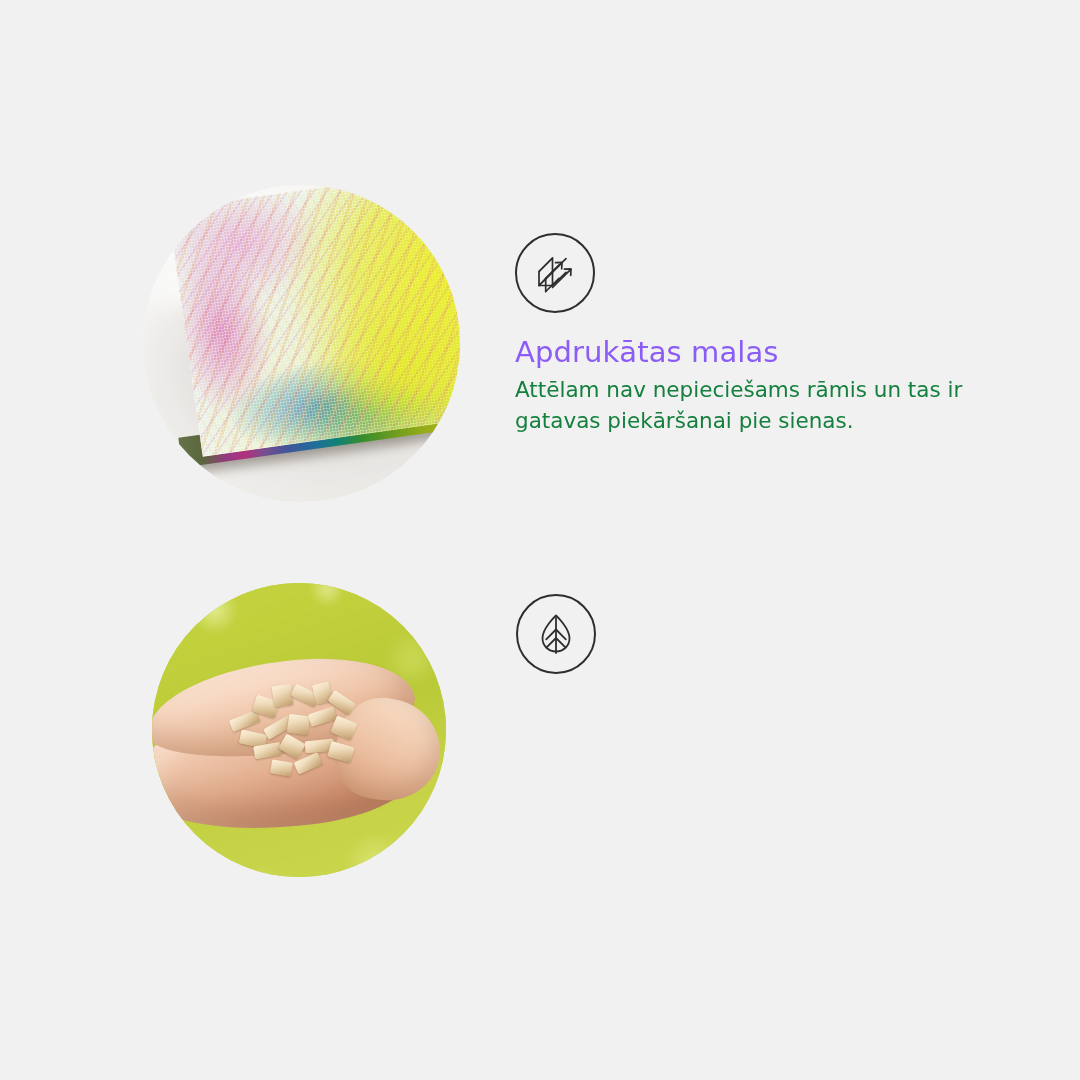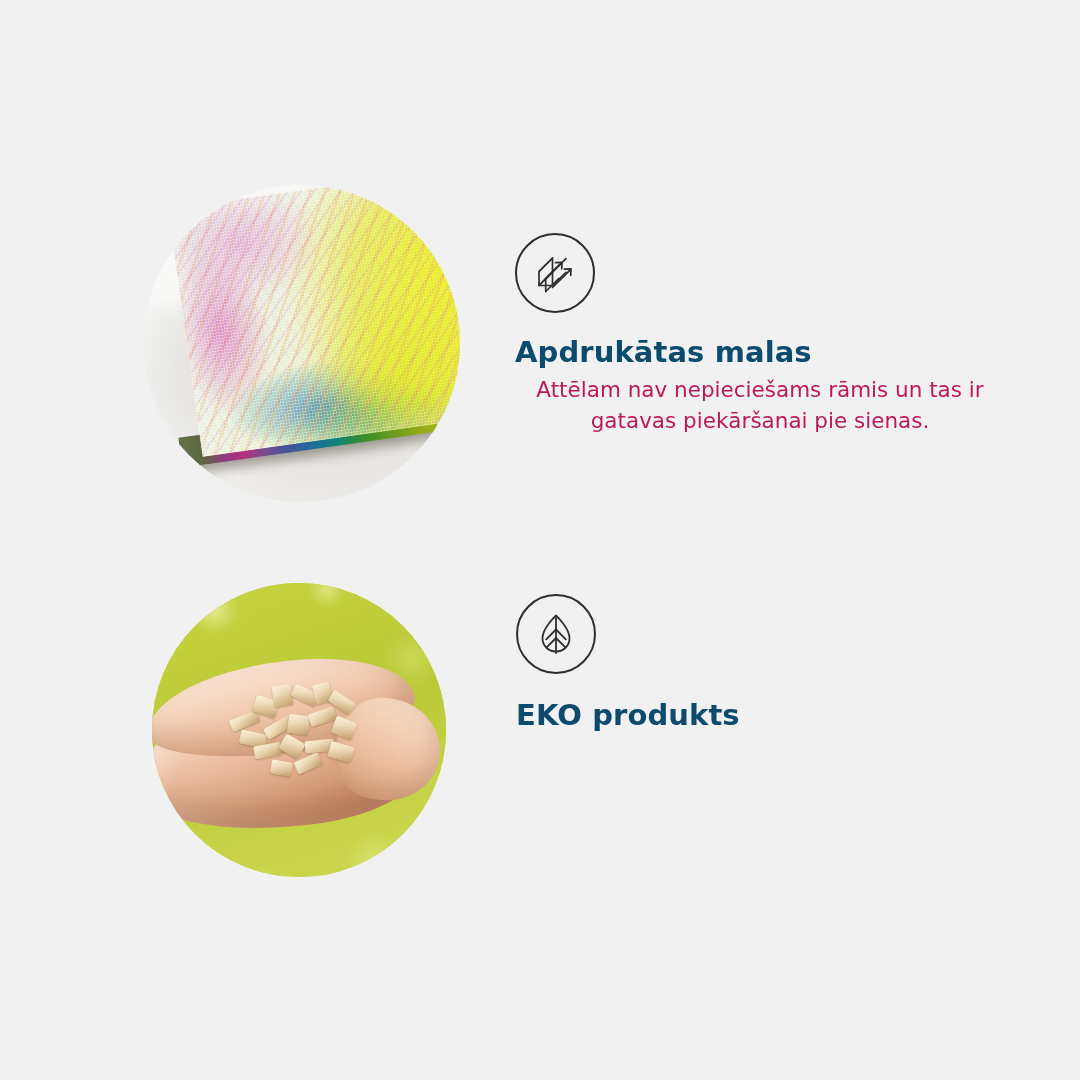--- a/index.html
+++ b/index.html
@@ -237,34 +237,33 @@
     align-items: center;
     justify-content: center;
   }
   .feature-icon svg { display: block; }
 
   .panel-printed-edges .feature-icon { margin: 73px 0 0 0; }
   .panel-eco           .feature-icon { margin: 29px 0 0 1px; }
 
   .feature-title {
     font-size: 29px;
-    font-weight: bold;
-    color: #0c4a6e;
+    font-weight: normal;
+    color: #8b5cf6;
     letter-spacing: .1px;
     margin-top: 22px;
   }
   .panel-eco .feature-title { margin-top: 24px; margin-left: 1px; }
 
   .feature-desc {
     font-size: 21.5px;
     line-height: 31px;
-    color: #be185d;
+    color: #15803d;
     margin-top: 5px;
     max-width: 490px;
-    text-align: center;
   }
   .panel-eco .feature-desc { margin-left: 1px; max-width: 480px; }
 </style>
 </head>
 <body>
 
 <section class="feature-panel panel-printed-edges">
 
   <div class="media-col">
     <div class="media-circle media-canvas">
@@ -349,16 +348,15 @@
 
         <path d="M22 6 L22 41"></path>
 
         <path d="M22 17.5 L12.2 27.3"></path>
         <path d="M22 26 L12.6 35.4"></path>
 
         <path d="M22 17.5 L31.8 27.3"></path>
         <path d="M22 26 L31.4 35.4"></path>
       </svg>
     </div>
-    <h2 class="feature-title">EKO produkts</h2>
   </div>
 
 </section>
 
 </body></html>

